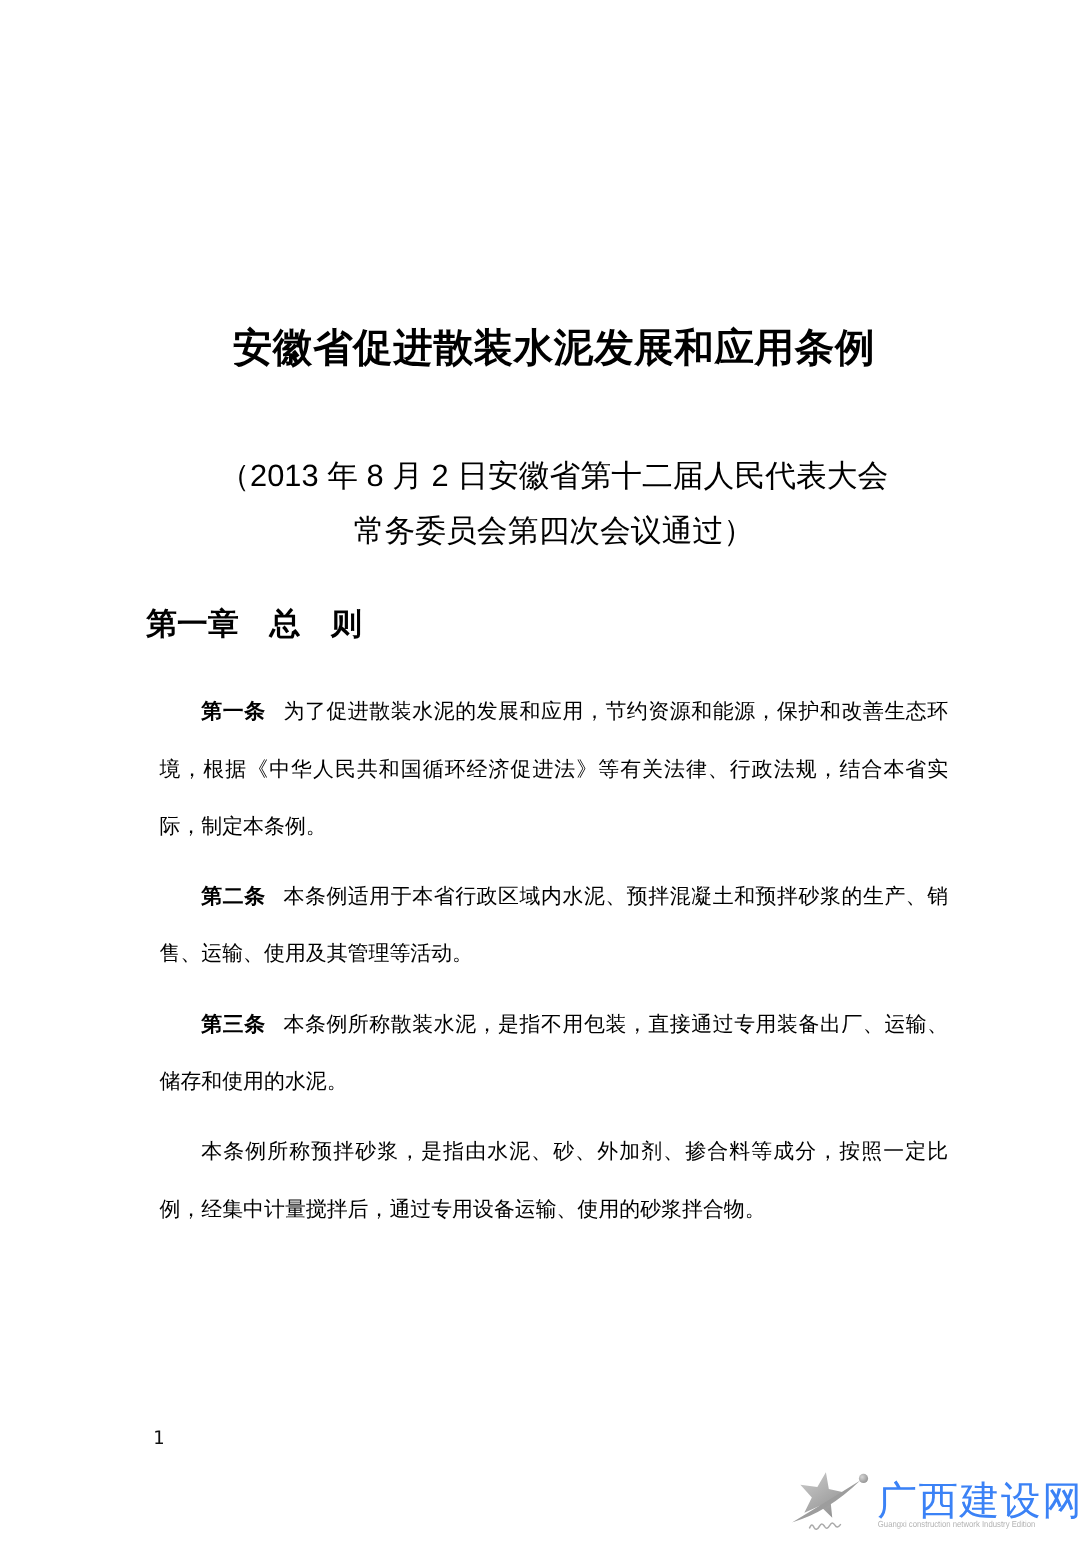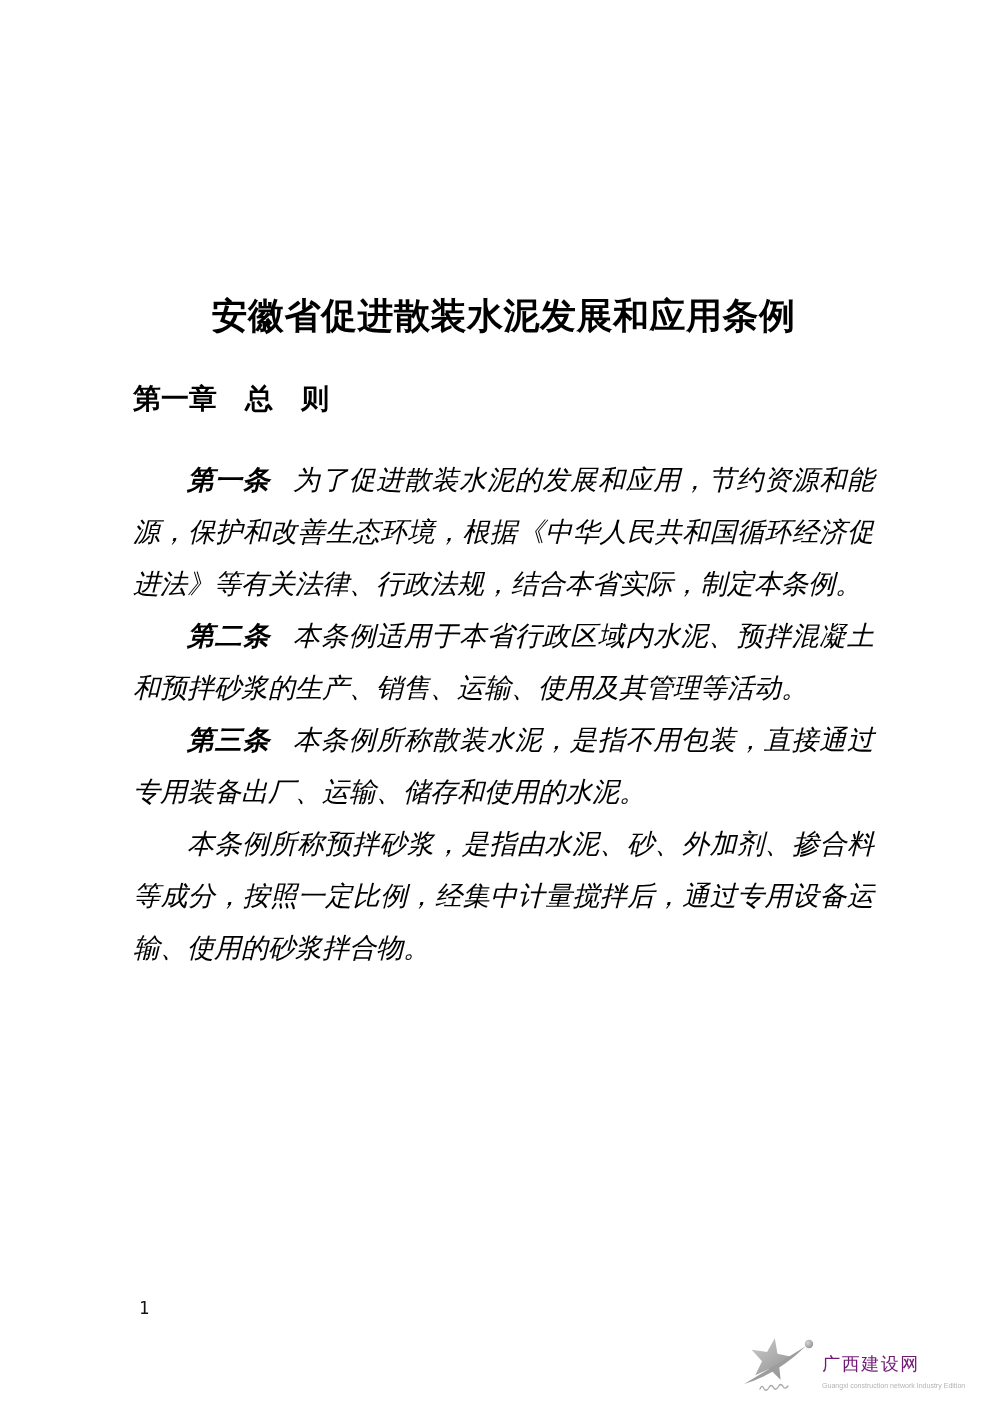--- a/index.html
+++ b/index.html
@@ -44,27 +44,26 @@
     font-size: 28px;
     line-height: 46px;
     font-weight: 700;
     text-align: left;
     font-family: "Liberation Sans", sans-serif;
   }
   .body-text {
     margin-top: 32px;
   }
   .article {
-    margin: 0;
-    font-size: 27px;
+    margin: 12px;
+    font-size: 19px;
     line-height: 52px;
     text-align: justify;
     text-indent: 2em;
     font-family: "Liberation Serif", serif;
-    font-style: italic;
   }
   .article-label {
     font-weight: 700;
     font-family: "Liberation Sans", sans-serif;
   }
   .article-label:not(:empty) {
     margin-right: 0.85em;
   }
   .page-number {
     position: absolute;
@@ -87,24 +86,24 @@
     height: 62px;
     margin-right: 2px;
   }
   .watermark-text-col {
     display: flex;
     flex-direction: column;
     align-items: flex-start;
     padding-bottom: 4px;
   }
   .watermark-brand {
-    font-size: 18px;
+    font-size: 36px;
     line-height: 32px;
     letter-spacing: 1.5px;
-    color: #701a75;
+    color: #3b82f6;
     font-family: "Liberation Serif", serif;
     white-space: nowrap;
   }
   .watermark-tagline {
     font-size: 8px;
     line-height: 11px;
     color: #b3b3b3;
     font-family: "Liberation Sans", sans-serif;
     white-space: nowrap;
     transform: scaleX(0.88);
@@ -112,20 +111,24 @@
   }
 </style>
 </head>
 <body>
 
 <div class="page">
   <div class="content">
 
     <h1 class="doc-title">安徽省促进散装水泥发展和应用条例</h1>
 
+    <div class="doc-subtitle">
+      <div>（2013 年 8 月 2 日安徽省第十二届人民代表大会</div>
+      <div>常务委员会第四次会议通过）</div>
+    </div>
 
     <h2 class="chapter-heading">第一章　总　则</h2>
 
     <div class="body-text">
       <p class="article"><span class="article-label">第一条</span><span>为了促进散装水泥的发展和应用，节约资源和能源，保护和改善生态环境，根据《中华人民共和国循环经济促进法》等有关法律、行政法规，结合本省实际，制定本条例。</span></p>
 
       <p class="article"><span class="article-label">第二条</span><span>本条例适用于本省行政区域内水泥、预拌混凝土和预拌砂浆的生产、销售、运输、使用及其管理等活动。</span></p>
 
       <p class="article"><span class="article-label">第三条</span><span>本条例所称散装水泥，是指不用包装，直接通过专用装备出厂、运输、储存和使用的水泥。</span></p>
 

